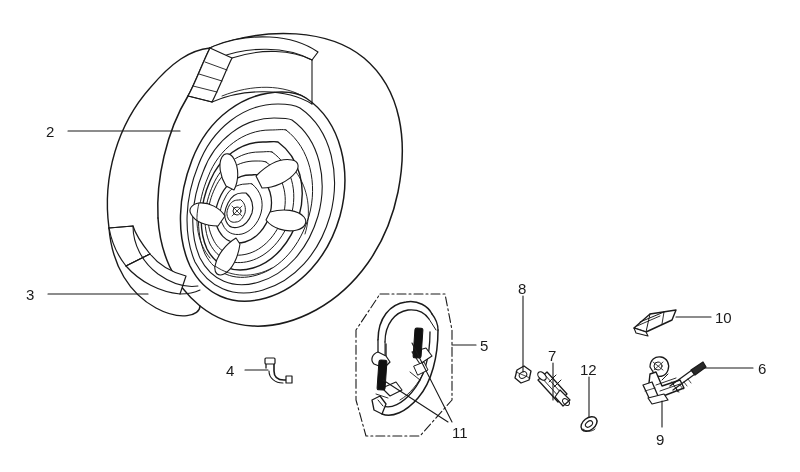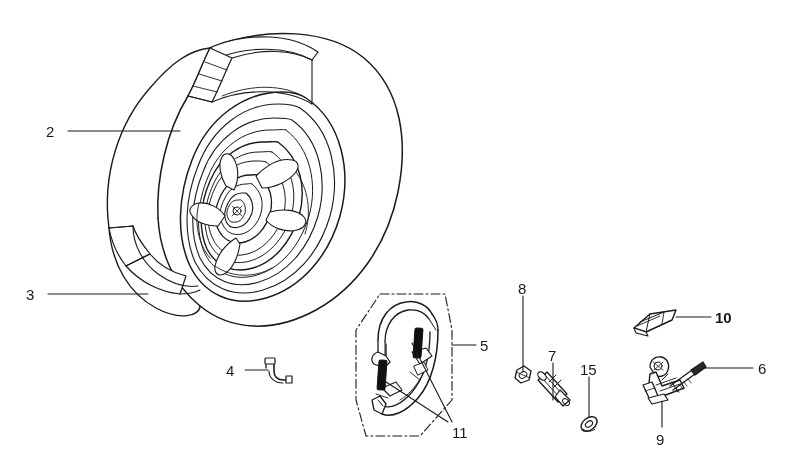--- a/index.html
+++ b/index.html
@@ -309,18 +309,18 @@
     </g>
   </svg>
 
   <div class="callout-num" style="left:46px;  top:124px;">2</div>
   <div class="callout-num" style="left:26px;  top:287px;">3</div>
   <div class="callout-num" style="left:226px; top:363px;">4</div>
   <div class="callout-num" style="left:480px; top:338px;">5</div>
   <div class="callout-num" style="left:548px; top:348px;">7</div>
   <div class="callout-num" style="left:518px; top:281px;">8</div>
   <div class="callout-num" style="left:656px; top:432px;">9</div>
-  <div class="callout-num" style="left:715px; top:310px;font-weight:bold;">10</div>
-  <div class="callout-num" style="left:580px; top:362px;">15</div>
+  <div class="callout-num" style="left:715px; top:310px;">10</div>
+  <div class="callout-num" style="left:580px; top:362px;">12</div>
   <div class="callout-num" style="left:758px; top:361px;">6</div>
   <div class="callout-num" style="left:452px; top:425px;">11</div>
 
 </div>
 
 </body></html>

